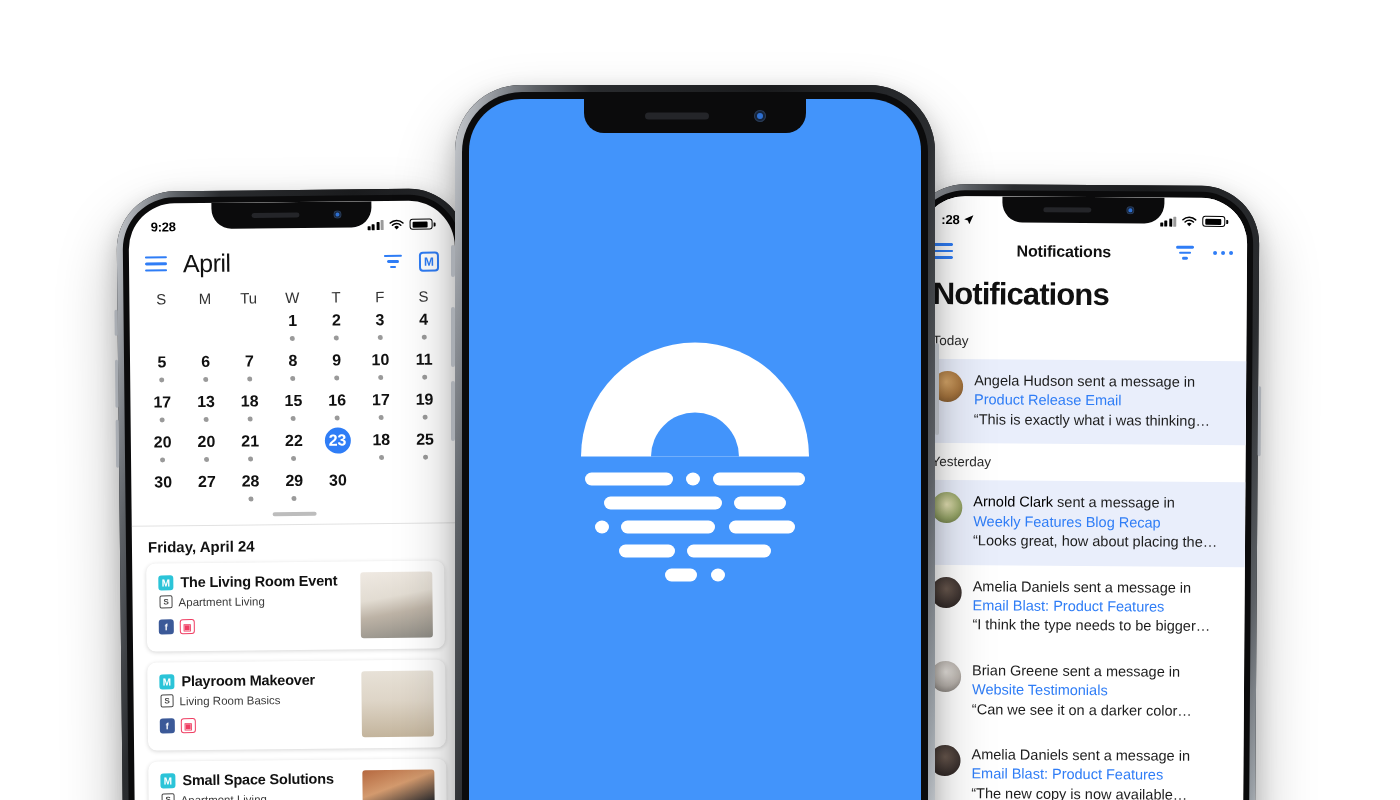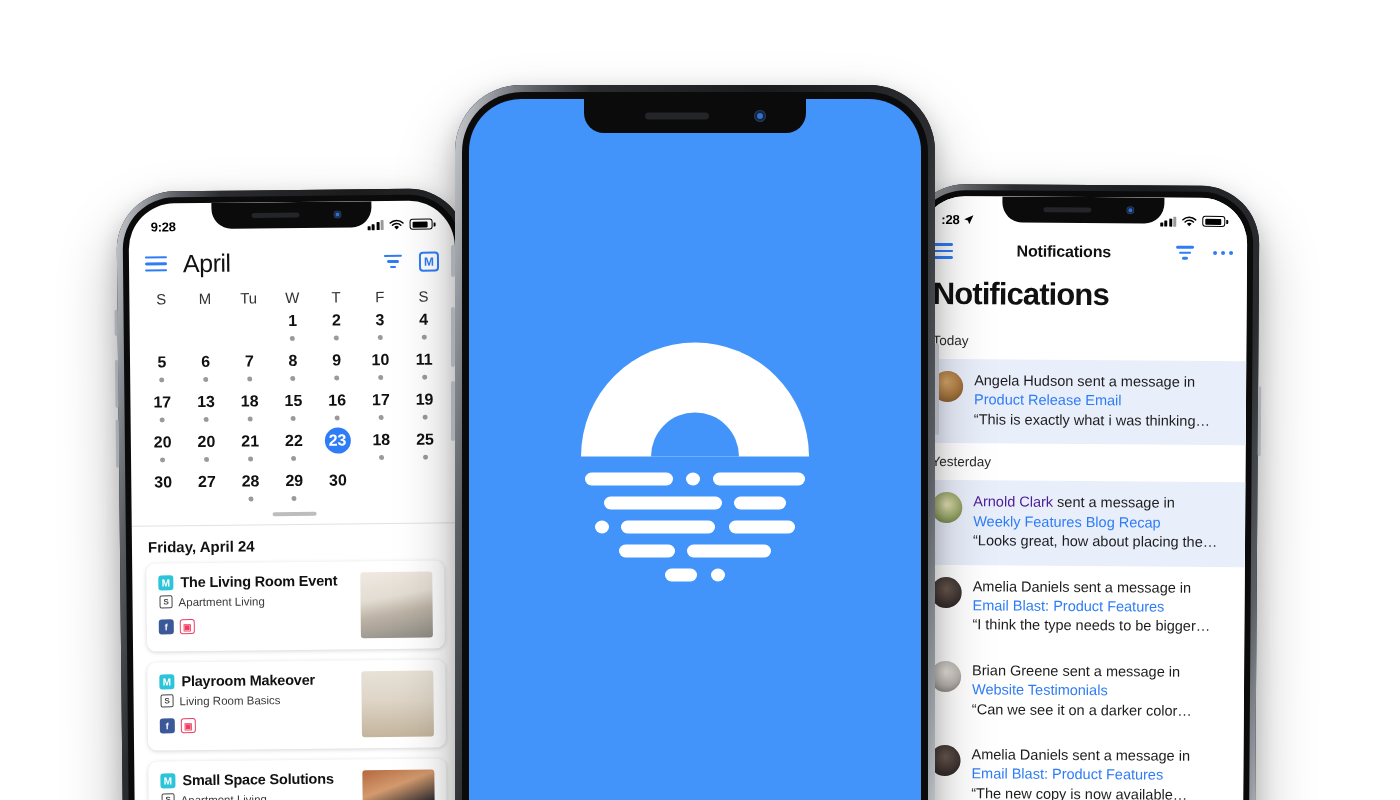--- a/index.html
+++ b/index.html
@@ -108,21 +108,21 @@
   .nt-row { display:flex; gap:11px; padding:12px 14px 14px 14px; align-items:flex-start; }
   .nt-row.hi { background:#e9eefb; }
   .avatar { width:31px; height:31px; border-radius:50%; flex:none; background:#c9c9c9; }
   .av1 { background: radial-gradient(circle at 45% 35%, #d9a86a 0%, #a8763f 55%, #6b4a28 100%); }
   .av2 { background: radial-gradient(circle at 50% 40%, #e7e3b6 0%, #9aa86b 55%, #5c6b3a 100%); }
   .av3 { background: radial-gradient(circle at 50% 38%, #6b5a50 0%, #3d3330 60%, #231c1a 100%); }
   .av4 { background: radial-gradient(circle at 50% 35%, #e8e4df 0%, #b9b3ad 55%, #6f6a66 100%); }
   .av5 { background: radial-gradient(circle at 50% 38%, #6b5a50 0%, #3d3330 60%, #231c1a 100%); }
   .nt-text { flex:1; min-width:0; line-height:1.34; }
   .nt-l1 { font-size:14.5px; color:#1d1d1d; white-space:nowrap; }
-  .nt-l1 .who { color:#4c1d95; }
+  .nt-l1 .who { color:#000000; }
   .nt-l2 { font-size:14.5px; color:#2f7df6; white-space:nowrap; }
   .nt-l3 { font-size:14.5px; color:#1d1d1d; white-space:nowrap; overflow:hidden; }
 
   
   #phone-center { left:455px; top:85px; width:480px; height:800px; z-index:30; }
   #phone-center .rail { padding:7px; border-radius:66px; }
   #phone-center { border-radius:66px; }
   #phone-center .bezel { inset:7px; border-radius:60px; }
   #phone-center .screen { inset:14px; border-radius:52px; background:#4294fb; }
   .logo-c { position:absolute; top:47%; left:50%; transform:translate(-50%,-50%);

